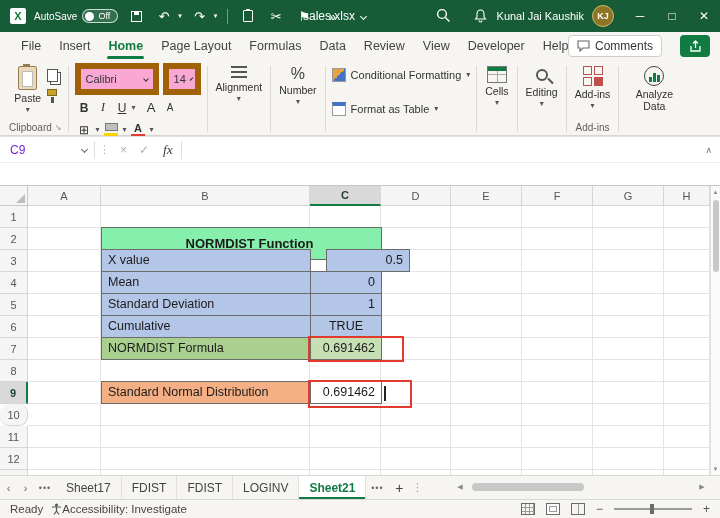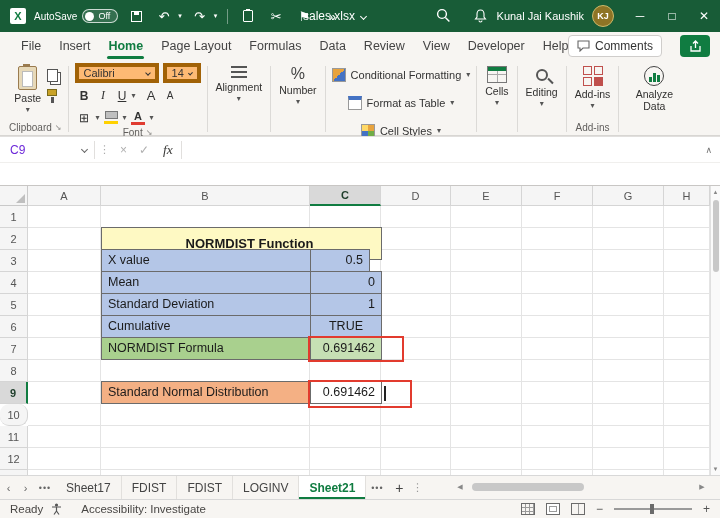--- a/index.html
+++ b/index.html
@@ -39,21 +39,21 @@
 
   
   .ribbon{position:absolute;top:60px;left:0;width:720px;height:76px;background:#F7F5F2;border-bottom:1px solid #D8D6D3;display:flex;padding:3px 0 0 4px}
   .rgroup{display:flex;flex-direction:column;align-items:center;padding:0 5px}
   .rbody{flex:1;display:flex;align-items:flex-start;gap:4px}
   .rlabel{height:16px;font-size:10px;color:#605E5C;display:flex;align-items:center;gap:3px}
   .launcher{font-size:8px;color:#8a8886}
   .rdiv{width:1px;background:#DCDAD7;margin:3px 1px}
   .bigbtn{display:flex;flex-direction:column;align-items:center;gap:2px;padding:3px 2px 0;font-size:10.5px;color:#323130;text-align:center;line-height:1.15}
   .chev8{font-size:8px;color:#555;line-height:1}
-  .combo{background:#fdba74;border:4px solid #a16207;height:20px;display:flex;align-items:center;justify-content:space-between;padding:0 5px;font-size:11px;color:#333;gap:5px}
+  .combo{background:#f9a8d4;border:6px solid #a16207;height:32px;display:flex;align-items:center;justify-content:space-between;padding:0 5px;font-size:11px;color:#333;gap:5px}
   .fbtn{width:19px;height:19px;display:flex;align-items:center;justify-content:center;font-size:12px;color:#333}
   .stylerow{display:flex;align-items:center;gap:5px;height:20px;font-size:11px;color:#333;white-space:nowrap}
   .clip-big{width:19px;height:24px;border:1.5px solid #9A7B4F;background:#E7D9B9;border-radius:2px;position:relative}
   .clip-big:before{content:"";position:absolute;top:-3px;left:4px;width:7px;height:3px;background:#9A7B4F}
   .clip-big:after{content:"";position:absolute;top:4px;left:3px;width:9px;height:14px;background:#fff;border:1px solid #bbb}
   .copy-ic{width:11px;height:13px;border:1.2px solid #555;background:#fff;box-shadow:3px 3px 0 -1px #fff,3px 3px 0 0 #555}
   .fp-ic{width:10px;height:7px;background:#C9A227;border:1px solid #7a6a1a;position:relative}
   .fp-ic:after{content:"";position:absolute;left:3px;top:7px;width:3px;height:6px;background:#555}
   .fill-ic{width:13px;height:8px;background:#BFBFBF;border:1px solid #777;margin-bottom:2px}
   .cbar{width:14px;height:3px}
@@ -118,21 +118,21 @@
   .tab.active{background:#fff;color:#107C41;font-weight:bold;box-shadow:inset 0 -2px 0 #107C41}
   .tplus{width:22px;display:flex;align-items:center;justify-content:center;font-size:14px;color:#444}
   .tsplit{width:14px;display:flex;align-items:center;justify-content:center;color:#999;font-size:11px}
   .hscroll{position:absolute;left:452px;top:476px;width:258px;height:22px;display:flex;align-items:center}
   .hs-arrow{width:16px;text-align:center;font-size:7px;color:#888}
   .hs-track{flex:1;height:10px;position:relative}
   .hs-thumb{position:absolute;left:4px;top:1px;width:112px;height:8px;background:#C8C8C8;border-radius:4px}
 
   
   .statusbar{position:absolute;top:499px;left:0;width:720px;height:19px;background:#F7F5F2;border-top:1px solid #D8D8D8;display:flex;align-items:center;padding:0 10px;font-size:11.5px;color:#484644;gap:8px}
-  .acc{display:flex;align-items:flex-start;gap:19px}
+  .acc{display:flex;align-items:flex-start;gap:0}
   .sb-right{margin-left:auto;display:flex;align-items:center;gap:11px}
   .vicon{width:14px;height:12px;border:1px solid #6b6b6b;background:#fff}
   .vicon.grid{background:repeating-linear-gradient(90deg,transparent 0 3px,#9a9a9a 3px 4px),repeating-linear-gradient(transparent 0 3px,#9a9a9a 3px 4px)}
   .vicon.page{box-shadow:inset 0 0 0 2px #fff,inset 0 0 0 3px #9a9a9a}
   .vicon.brk{background:linear-gradient(90deg,transparent 0 6px,#9a9a9a 6px 7px,transparent 7px)}
   .zoomtrack{width:78px;height:2px;background:#9a9a9a;position:relative}
   .zoomthumb{position:absolute;left:36px;top:-4px;width:4px;height:10px;background:#6b6b6b}
   .zsign{font-size:12px;color:#555}
 </style>
 </head>
@@ -296,21 +296,21 @@
         <div class="bigbtn">
           <span style="font-size:16px;color:#444;line-height:1">%</span>
           <span>Number</span>
           <span class="chev8">▾</span>
         </div>
       </div>
     </div>
     <div class="rdiv"></div>
 
     <div class="rgroup">
-      <div class="rbody" style="flex-direction:column;gap:8px;align-items:center;padding-top:2px">
+      <div class="rbody" style="flex-direction:column;gap:14px;align-items:flex-start;padding-top:2px">
         <div class="stylerow">
           <span class="sq14 cf-ic"></span>
           <span>Conditional Formatting</span>
           <span class="chev8">▾</span>
         </div>
         <div class="stylerow">
           <span class="sq14 fat-ic"></span>
           <span>Format as Table</span>
           <span class="chev8">▾</span>
         </div>
@@ -519,23 +519,23 @@
       <div class="rowhdr" style="top: 20px; height: 22px;">1</div>
 
   <div class="colhdr" style="left: 28px; width: 73px;">A</div>
       <div class="colhdr" style="left: 101px; width: 209px;">B</div>
       <div class="colhdr active" style="left: 310px; width: 71px;">C</div>
       <div class="colhdr" style="left: 381px; width: 70px;">D</div>
       <div class="colhdr" style="left: 451px; width: 71px;">E</div>
       <div class="colhdr" style="left: 522px; width: 71px;">F</div>
       <div class="colhdr" style="left: 593px; width: 71px;">G</div>
       <div class="colhdr" style="left: 664px; width: 46px;">H</div>
-      <div class="tcell center bold" style="left: 101px; top: 41px; width: 281px; height: 33px; background: #fef9c3; padding-left: 22px;">NORMDIST Function</div>
+      <div class="tcell center bold" style="left: 101px; top: 41px; width: 281px; height: 33px; background: #86efac; padding-left: 22px;">NORMDIST Function</div>
       <div class="tcell" style="left: 101px; top: 63px; width: 210px; height: 23px; background: rgb(180, 198, 231);">X value</div>
-      <div class="tcell right" style="left: 310px; top: 63px; width: 60px; height: 23px; background: rgb(180, 198, 231);">0.5</div>
+      <div class="tcell right" style="left: 326px; top: 63px; width: 84px; height: 23px; background: rgb(180, 198, 231);">0.5</div>
       <div class="tcell" style="left: 101px; top: 85px; width: 210px; height: 23px; background: rgb(180, 198, 231);">Mean</div>
       <div class="tcell right" style="left: 310px; top: 85px; width: 72px; height: 23px; background: rgb(180, 198, 231);">0</div>
       <div class="tcell" style="left: 101px; top: 107px; width: 210px; height: 23px; background: rgb(180, 198, 231);">Standard Deviation</div>
       <div class="tcell right" style="left: 310px; top: 107px; width: 72px; height: 23px; background: rgb(180, 198, 231);">1</div>
       <div class="tcell center" style="left: 310px; top: 129px; width: 72px; height: 23px; background: rgb(180, 198, 231);">TRUE</div>
       <div class="tcell" style="left: 101px; top: 129px; width: 210px; height: 23px; background: rgb(180, 198, 231);">Cumulative</div>
       <div class="tcell" style="left: 101px; top: 151px; width: 210px; height: 23px; background: rgb(169, 208, 142);">NORMDIST Formula</div>
       <div class="tcell right" style="left: 310px; top: 151px; width: 72px; height: 23px; background: rgb(198, 224, 180);">0.691462</div>
       <div class="tcell" style="left: 101px; top: 195px; width: 210px; height: 23px; background: rgb(244, 176, 132);">Standard Normal Distribution</div>
       <div class="tcell right" style="left: 310px; top: 195px; width: 72px; height: 23px; background: rgb(255, 255, 255);">0.691462</div>

